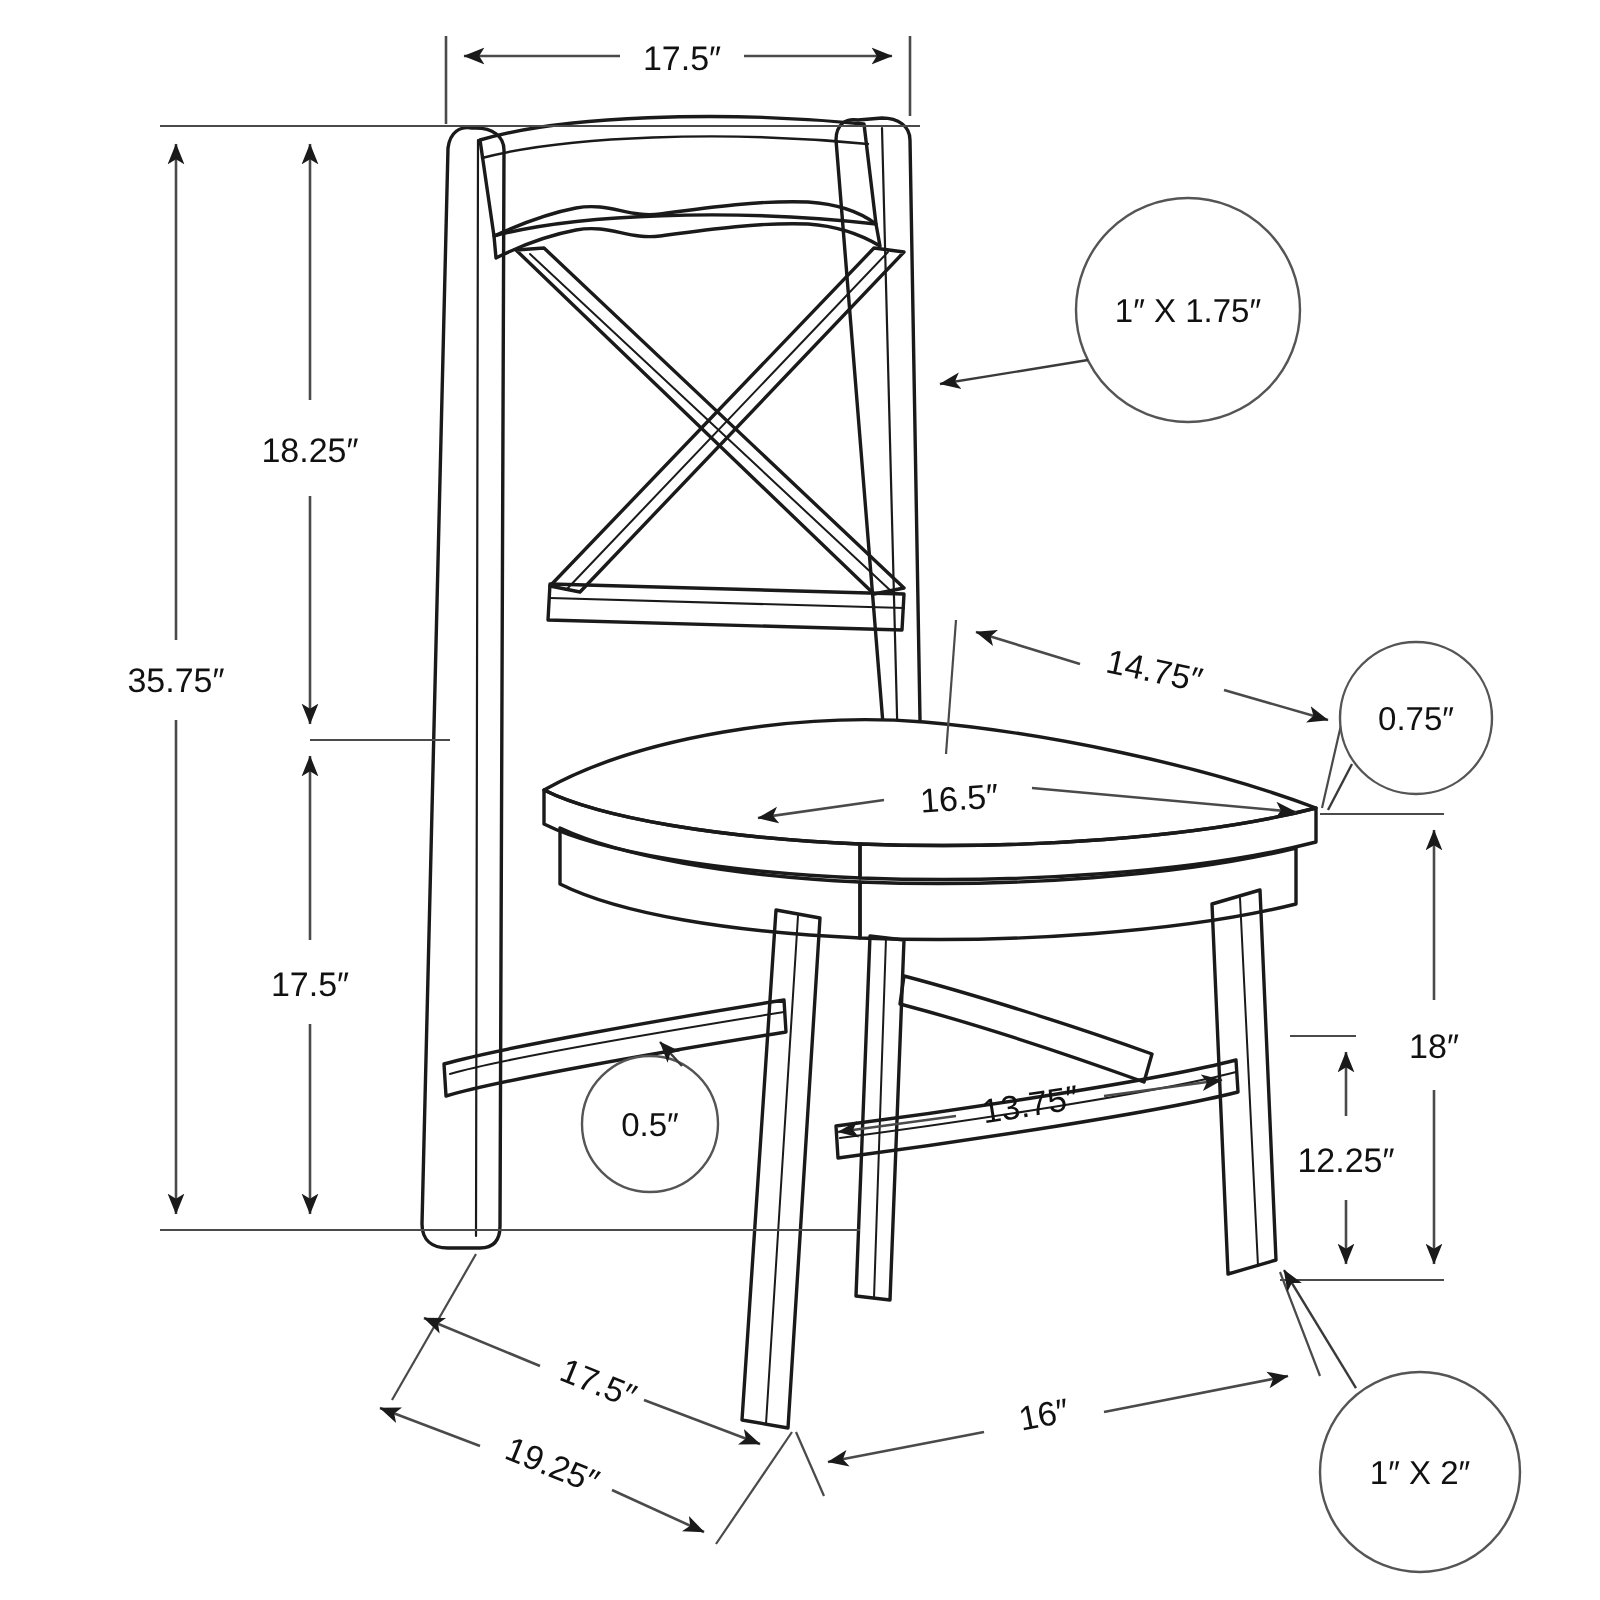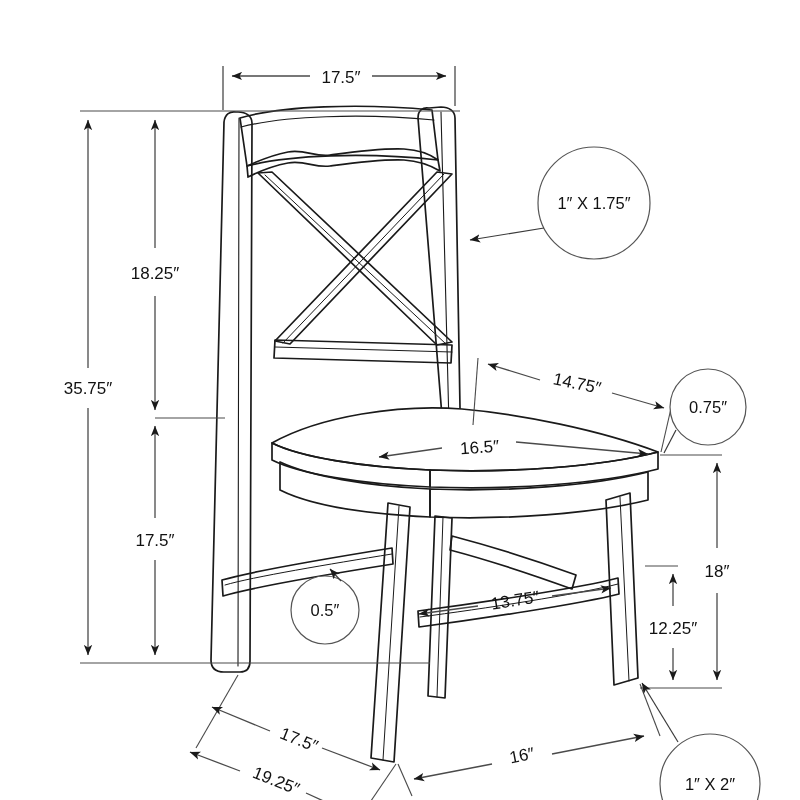--- a/index.html
+++ b/index.html
@@ -1,17 +1,17 @@
 <!DOCTYPE html>
 <html><head>
 <meta charset="utf-8">
 <style>
   html,body{margin:0;padding:0;background:#ffffff;}
   body{width:800px;height:800px;overflow:hidden;font-family:"Liberation Sans",sans-serif;}
-  #stage{position:relative;width:800px;height:608px;background:#ffffff;margin-top:48px;}
+  #stage{position:relative;width:800px;height:608px;background:#ffffff;}
   svg#drawing{position:absolute;left:0;top:0;width:800px;height:800px;display:block;}
   .dimtext{font-family:"Liberation Sans",sans-serif;font-size:17px;fill:#111111;font-weight:400;}
   .calltext{font-family:"Liberation Sans",sans-serif;font-size:16.5px;fill:#111111;}
 </style>
 </head>
 <body>
 
 <div id="stage">
 <svg id="drawing" viewBox="0 0 800 800" xmlns="http://www.w3.org/2000/svg">
 

